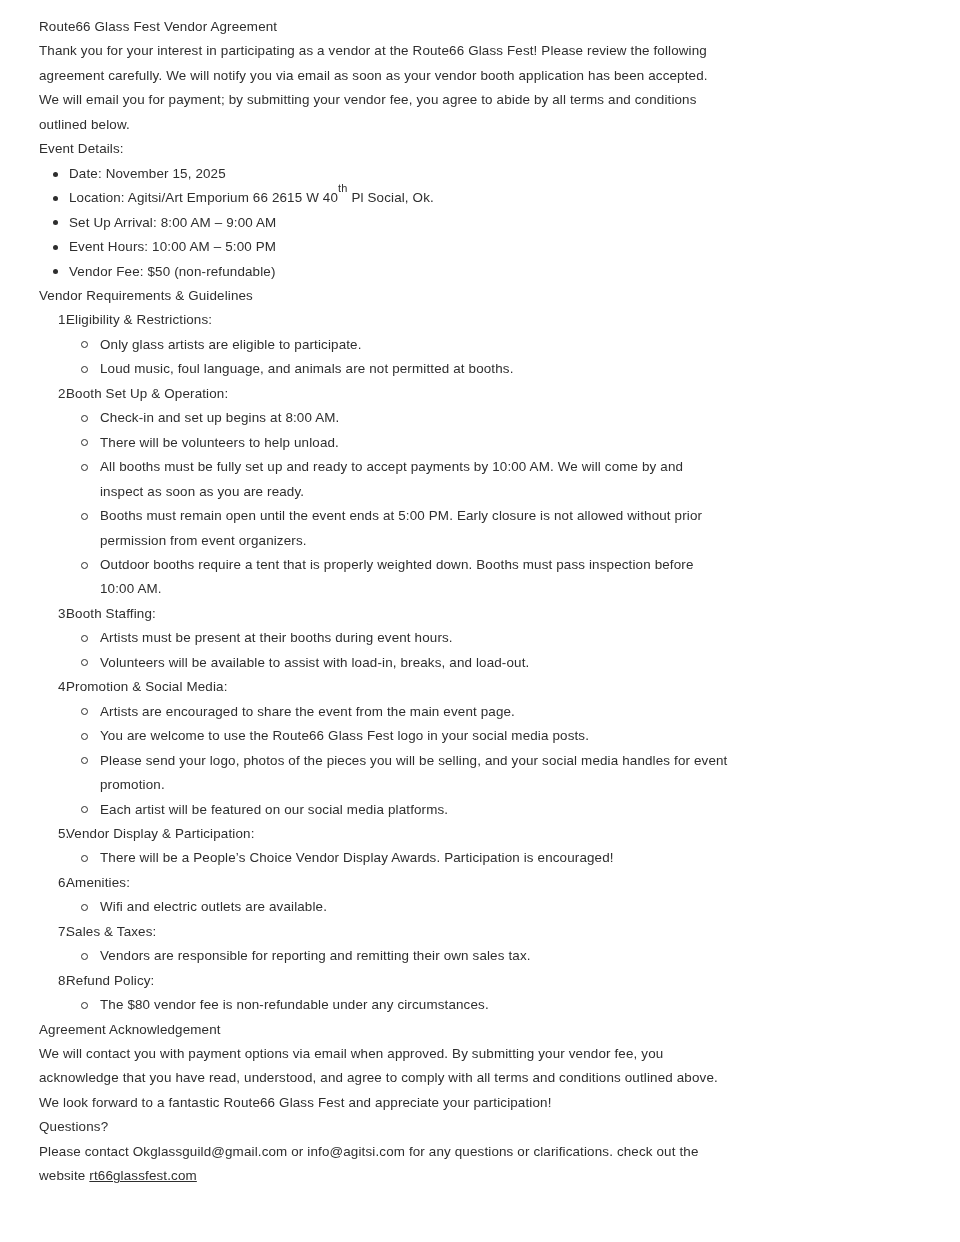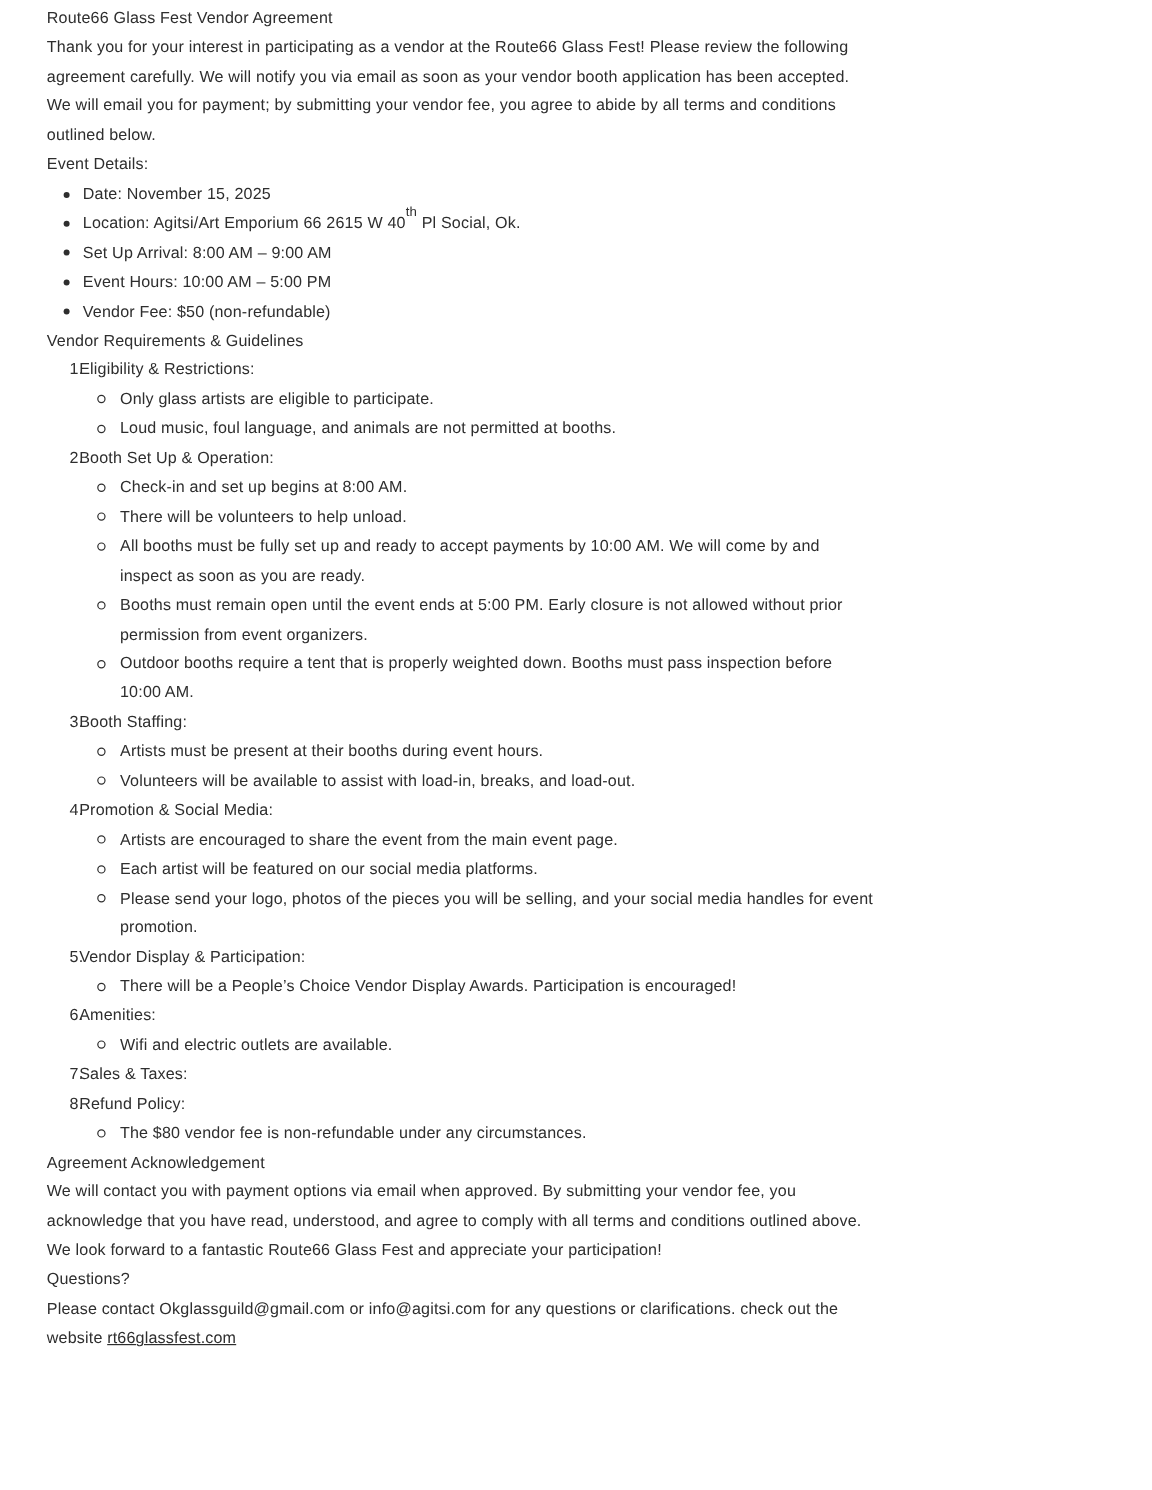--- a/index.html
+++ b/index.html
@@ -6,21 +6,21 @@
   html, body { margin: 0; padding: 0; }
   body {
     width: 960px;
     height: 1242px;
     background: #ffffff;
     font-family: "Liberation Sans", sans-serif;
     color: #2e2e2e;
     overflow: hidden;
   }
   .doc {
-    padding: 3px 0 0 39px;
+    padding: 15px 0 0 39px;
     width: 795px;
     font-size: 13.4px;
     line-height: 24.45px;
     letter-spacing: 0.15px;
   }
   .line { white-space: pre; }
   
   .li1 { position: relative; padding-left: 30px; }
   .li1 .dot {
     position: absolute; left: 14px; top: 9.8px;
@@ -147,27 +147,31 @@
   <div class="numline">
     <span class="num">4.</span>
     <div class="line">Promotion &amp; Social Media:</div>
   </div>
   <div class="li2">
     <span class="circ"></span>
     <div class="line">Artists are encouraged to share the event from the main event page.</div>
   </div>
   <div class="li2">
     <span class="circ"></span>
-    <div class="line">Each artist will be featured on our social media platforms.</div>
+    <div class="line">You are welcome to use the Route66 Glass Fest logo in your social media posts.</div>
   </div>
   <div class="li2">
     <span class="circ"></span>
     <div class="line">Please send your logo, photos of the pieces you will be selling, and your social media handles for event</div>
     <div class="line">promotion.</div>
   </div>
+  <div class="li2">
+    <span class="circ"></span>
+    <div class="line">Each artist will be featured on our social media platforms.</div>
+  </div>
 
   <div class="numline">
     <span class="num">5.</span>
     <div class="line">Vendor Display &amp; Participation:</div>
   </div>
   <div class="li2">
     <span class="circ"></span>
     <div class="line">There will be a People’s Choice Vendor Display Awards. Participation is encouraged!</div>
   </div>
 
@@ -177,20 +181,24 @@
   </div>
   <div class="li2">
     <span class="circ"></span>
     <div class="line">Wifi and electric outlets are available.</div>
   </div>
 
   <div class="numline">
     <span class="num">7.</span>
     <div class="line">Sales &amp; Taxes:</div>
   </div>
+  <div class="li2">
+    <span class="circ"></span>
+    <div class="line">Vendors are responsible for reporting and remitting their own sales tax.</div>
+  </div>
 
   <div class="numline">
     <span class="num">8.</span>
     <div class="line">Refund Policy:</div>
   </div>
   <div class="li2">
     <span class="circ"></span>
     <div class="line">The $80 vendor fee is non-refundable under any circumstances.</div>
   </div>
 

